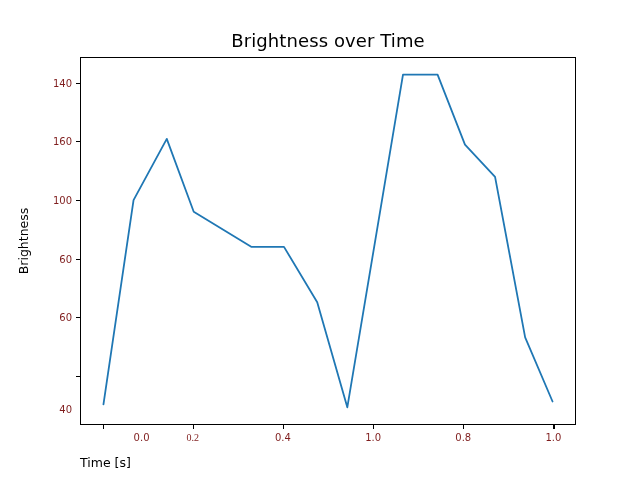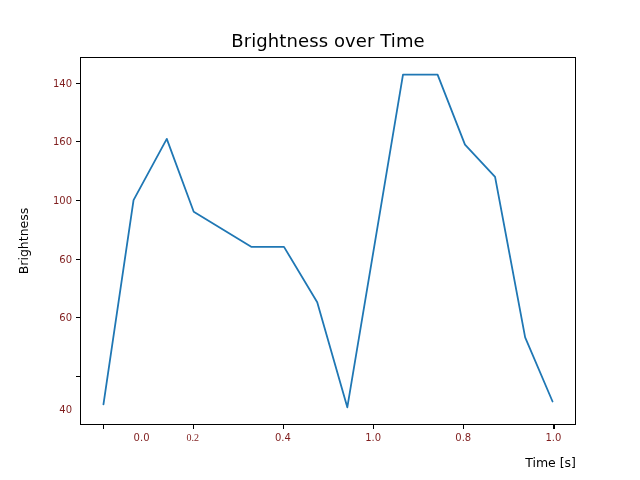--- a/index.html
+++ b/index.html
@@ -73,21 +73,21 @@
   .xtick-mark {
     width: 1.1px;
     height: 3.6px;
     top: 368px;
   }
   #xlabel {
     position: absolute;
     left: 80px;
     top: 455px;
     width: 496px;
-    text-align: right;
+    text-align: left;
     font-size: 12.5px;
     color: #000000;
   }
   #ylabel {
     position: absolute;
     left: 0px;
     top: 57px;
     width: 368px;
     height: 22px;
     line-height: 22px;

